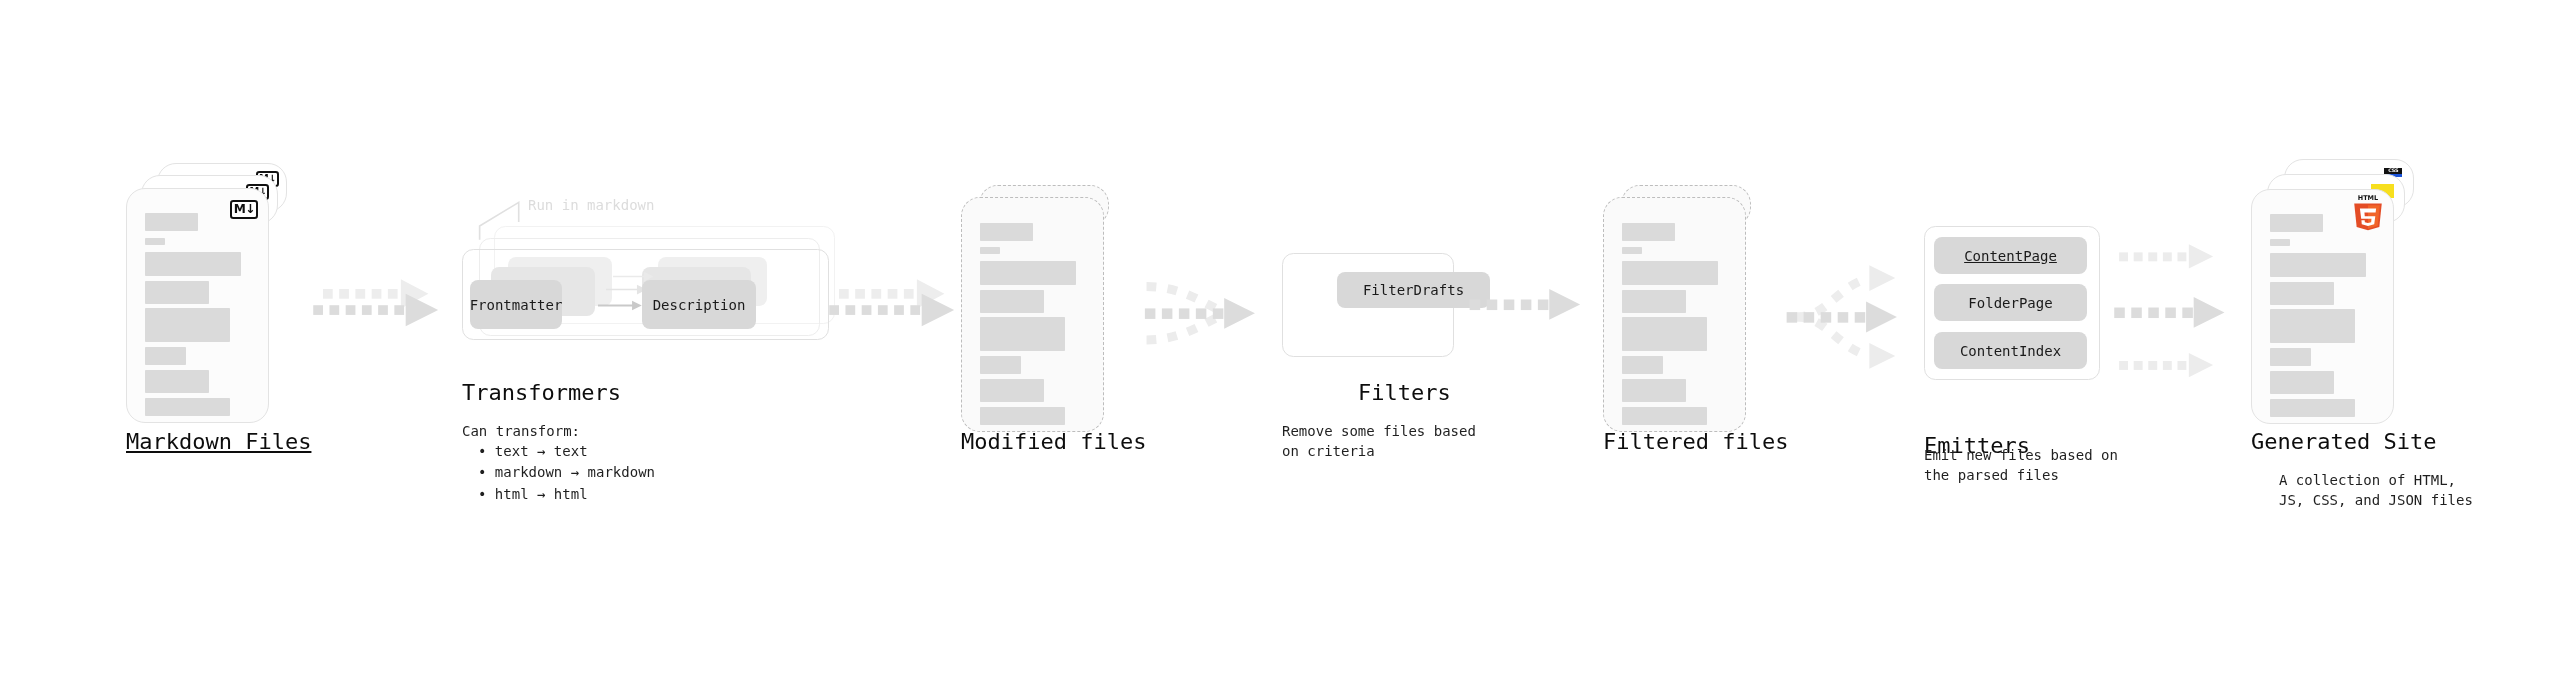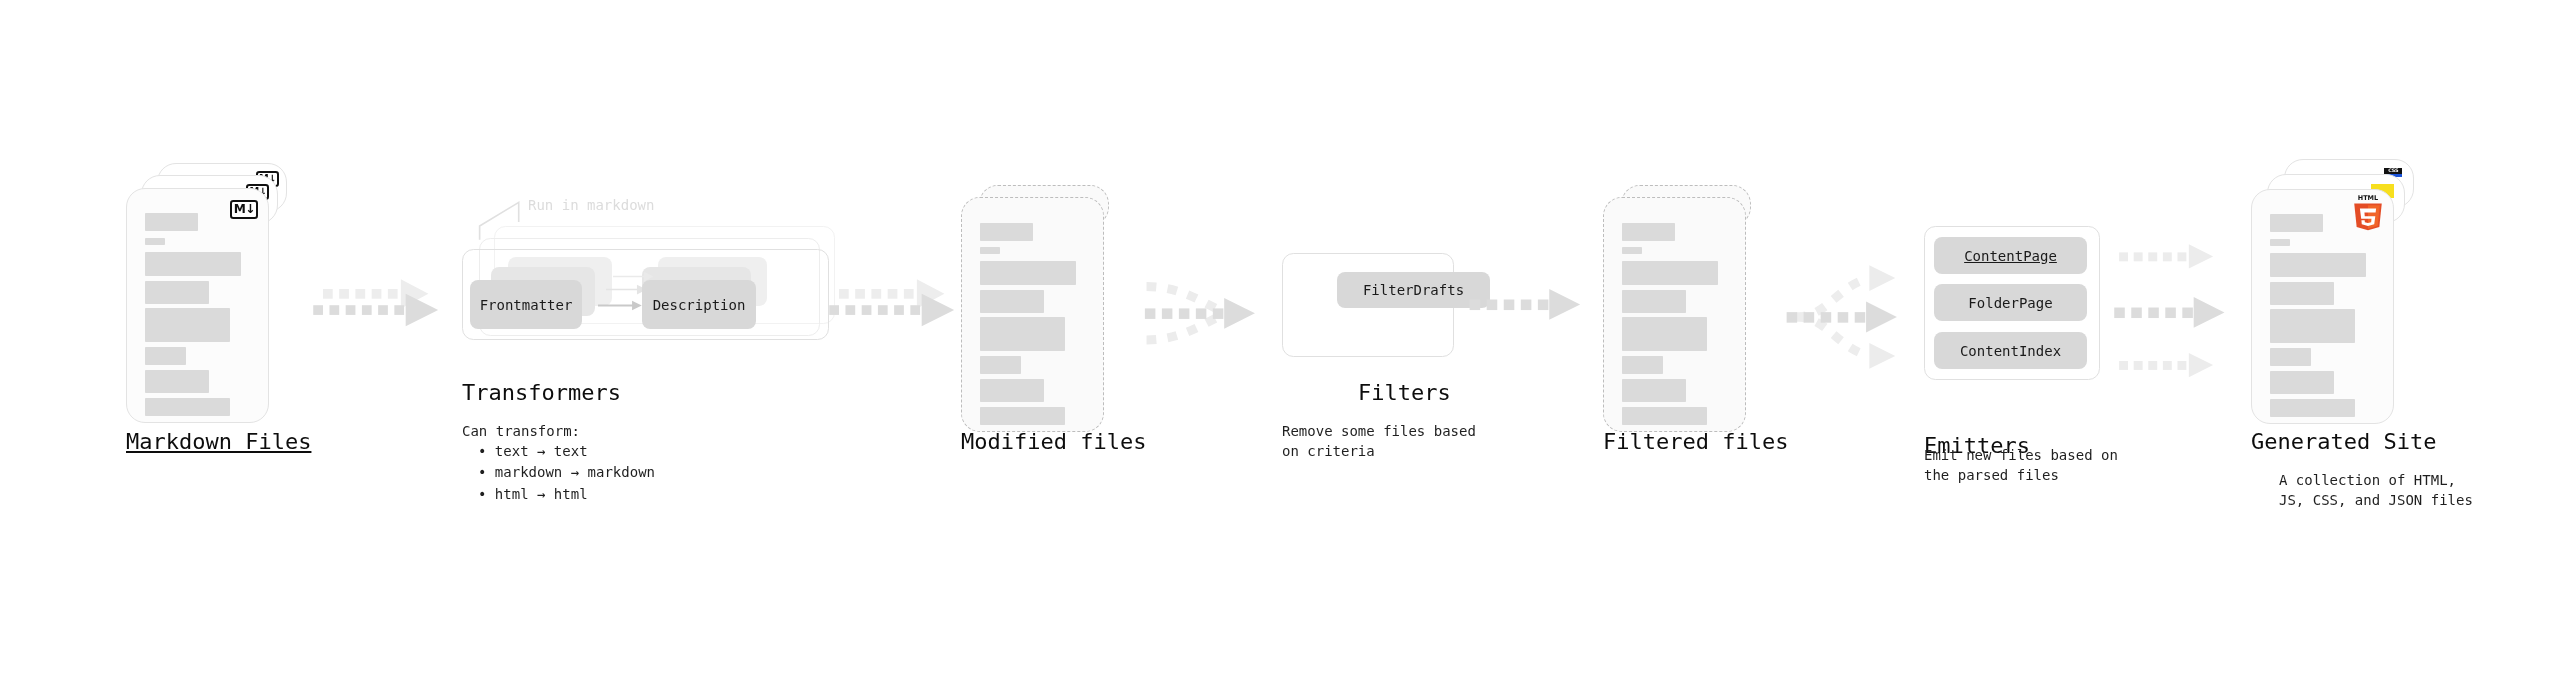--- a/index.html
+++ b/index.html
@@ -191,21 +191,21 @@
       <path d="M38 2 L50 8 L38 14 Z" fill="#e4e4e4"></path>
     </svg>
   </div>
   <div class="inner-arrow" style="left:598px; top:299px;">
     <svg width="47" height="13" viewBox="0 0 58 16">
       <path d="M0 8 L44 8" stroke="#c9c9c9" stroke-width="2.2" fill="none"></path>
       <path d="M42 2 L54 8 L42 14 Z" fill="#c9c9c9"></path>
     </svg>
   </div>
 
-  <div class="chip" style="left:470px; top:280px; width:112px; height:49px;">Frontmatter</div>
+  <div class="chip" style="left:470px; top:280px; width:92px; height:49px;">Frontmatter</div>
   <div class="chip" style="left:642px; top:280px; width:114px; height:49px;">Description</div>
 
   <div class="title" style="left:462px; top:380px;">Transformers</div>
   <div class="subtitle" style="left:462px; top:421px;">Can transform:</div>
   <div class="subtitle" style="left:478px; top:441px;">• text → text</div>
   <div class="subtitle" style="left:478px; top:462px;">• markdown → markdown</div>
   <div class="subtitle" style="left:478px; top:484px;">• html → html</div>
 
   <div class="arrow" style="left:826px; top:276px;">
     <svg width="146" height="73" viewBox="0 0 180 90">

